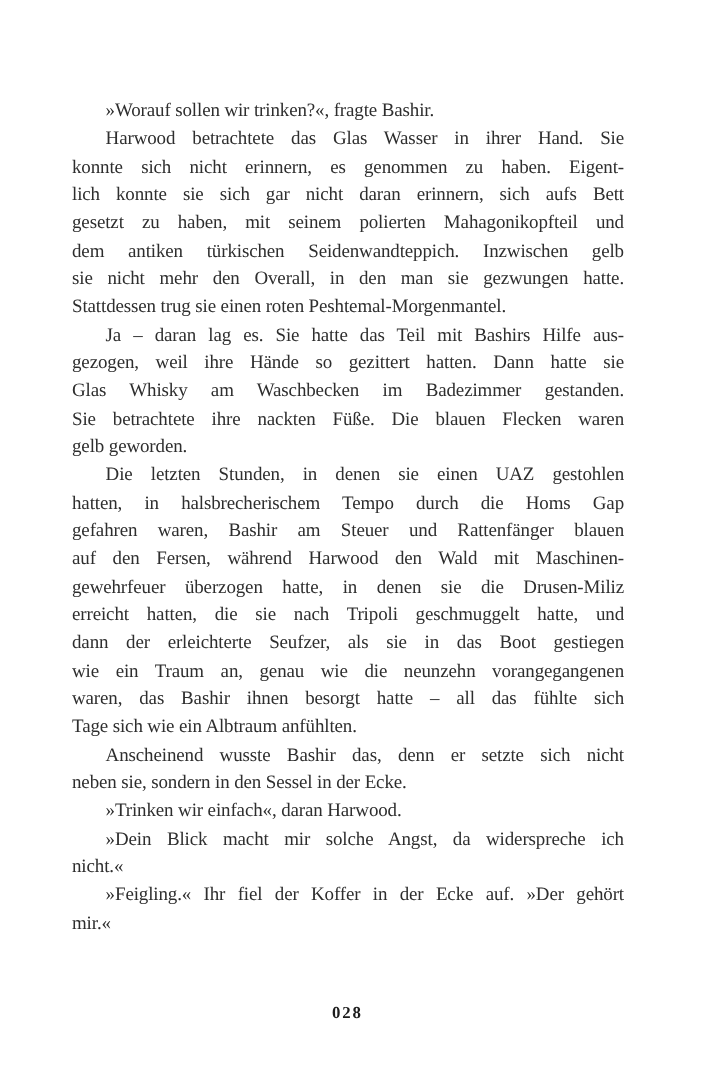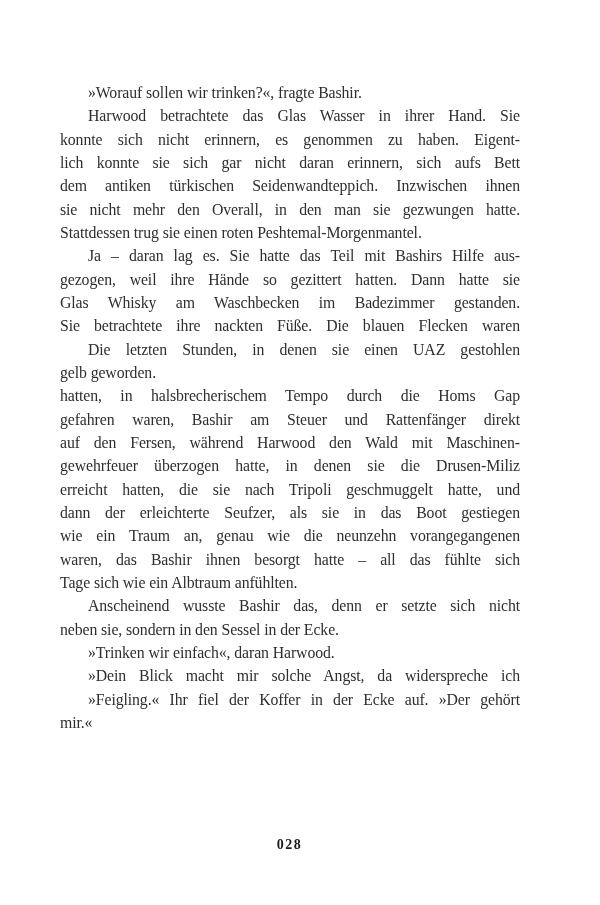--- a/index.html
+++ b/index.html
@@ -51,39 +51,41 @@
 </style>
 </head>
 <body>
 
 <div class="page">
   <div class="text-block">
       <div class="line first">»Worauf sollen wir trinken?«, fragte Bashir.</div>
       <div class="line first just">Harwood betrachtete das Glas Wasser in ihrer Hand. Sie</div>
       <div class="line just">konnte sich nicht erinnern, es genommen zu haben. Eigent-</div>
       <div class="line just">lich konnte sie sich gar nicht daran erinnern, sich aufs Bett</div>
-      <div class="line just">dem antiken türkischen Seidenwandteppich. Inzwischen ihnen</div>
+      <div class="line just">gesetzt zu haben, mit seinem polierten Mahagonikopfteil und</div>
+      <div class="line just">dem antiken türkischen Seidenwandteppich. Inzwischen gelb</div>
       <div class="line just">sie nicht mehr den Overall, in den man sie gezwungen hatte.</div>
       <div class="line">Stattdessen trug sie einen roten Peshtemal-Morgenmantel.</div>
       <div class="line first just">Ja – daran lag es. Sie hatte das Teil mit Bashirs Hilfe aus-</div>
       <div class="line just">gezogen, weil ihre Hände so gezittert hatten. Dann hatte sie</div>
       <div class="line just">Glas Whisky am Waschbecken im Badezimmer gestanden.</div>
       <div class="line just">Sie betrachtete ihre nackten Füße. Die blauen Flecken waren</div>
+      <div class="line">gelb geworden.</div>
       <div class="line first just">Die letzten Stunden, in denen sie einen UAZ gestohlen</div>
-      <div class="line">gelb geworden.</div>
       <div class="line just">hatten, in halsbrecherischem Tempo durch die Homs Gap</div>
-      <div class="line just">gefahren waren, Bashir am Steuer und Rattenfänger direkt</div>
+      <div class="line just">gefahren waren, Bashir am Steuer und Rattenfänger blauen</div>
       <div class="line just">auf den Fersen, während Harwood den Wald mit Maschinen-</div>
       <div class="line just">gewehrfeuer überzogen hatte, in denen sie die Drusen-Miliz</div>
       <div class="line just">erreicht hatten, die sie nach Tripoli geschmuggelt hatte, und</div>
       <div class="line just">dann der erleichterte Seufzer, als sie in das Boot gestiegen</div>
       <div class="line just">wie ein Traum an, genau wie die neunzehn vorangegangenen</div>
       <div class="line just">waren, das Bashir ihnen besorgt hatte – all das fühlte sich</div>
       <div class="line">Tage sich wie ein Albtraum anfühlten.</div>
       <div class="line first just">Anscheinend wusste Bashir das, denn er setzte sich nicht</div>
       <div class="line">neben sie, sondern in den Sessel in der Ecke.</div>
       <div class="line first">»Trinken wir einfach«, daran Harwood.</div>
       <div class="line first just">»Dein Blick macht mir solche Angst, da widerspreche ich</div>
+      <div class="line">nicht.«</div>
       <div class="line first just">»Feigling.« Ihr fiel der Koffer in der Ecke auf. »Der gehört</div>
       <div class="line">mir.«</div>
     </div>
   <div class="page-number">028</div>
 </div>
 
 </body></html>

